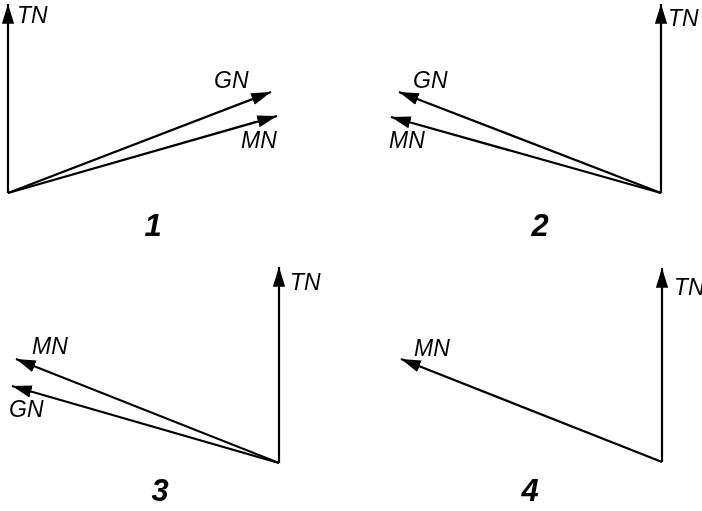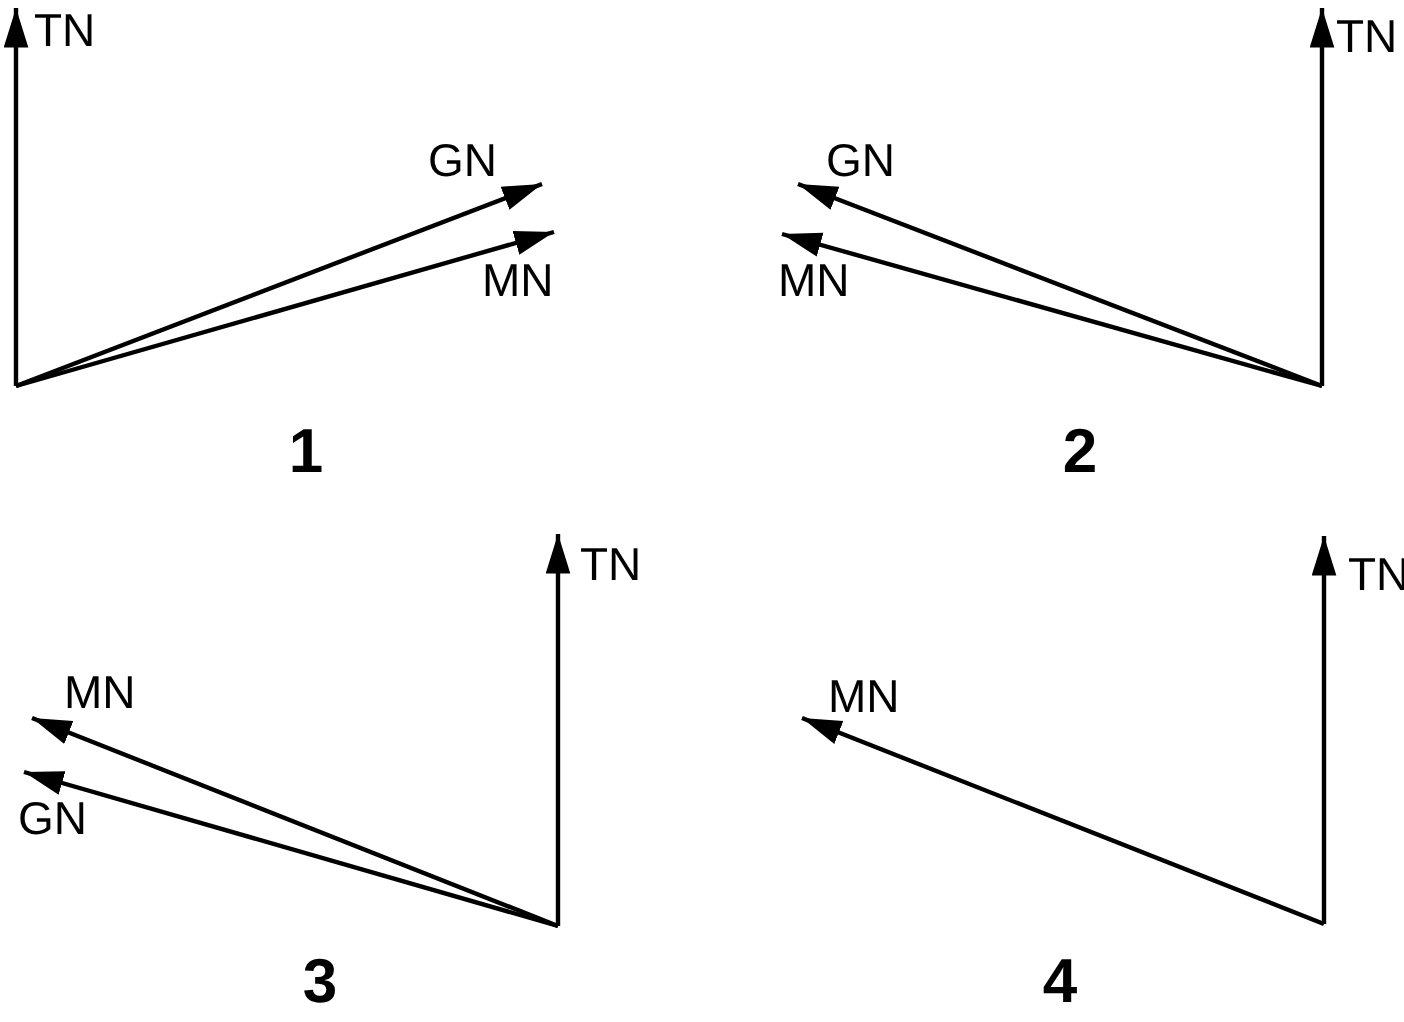--- a/index.html
+++ b/index.html
@@ -6,20 +6,21 @@
     margin: 0;
     padding: 0;
     background: var(--paper, #ffffff);
   }
   .canvas {
     position: relative;
     width: 702px;
     height: 511px;
     background: var(--paper, #ffffff);
     overflow: hidden;
+    font-style: italic;
   }
   svg { display: block; }
   .arrow-line {
     stroke: var(--ink, #000000);
     stroke-width: 2.2;
     fill: none;
   }
   .arrow-head {
     fill: var(--ink, #000000);
     stroke: none;

